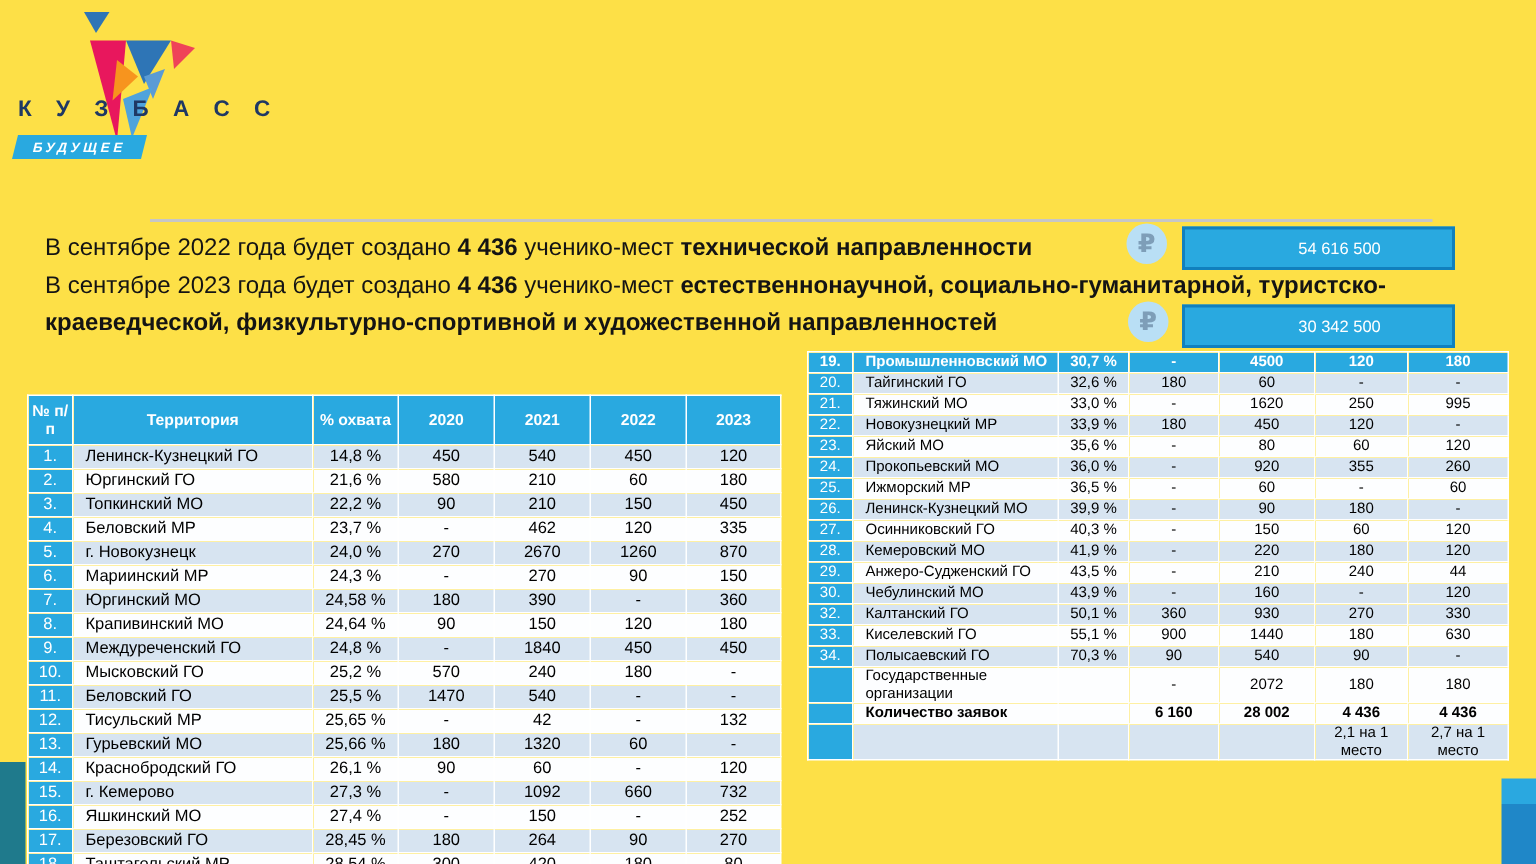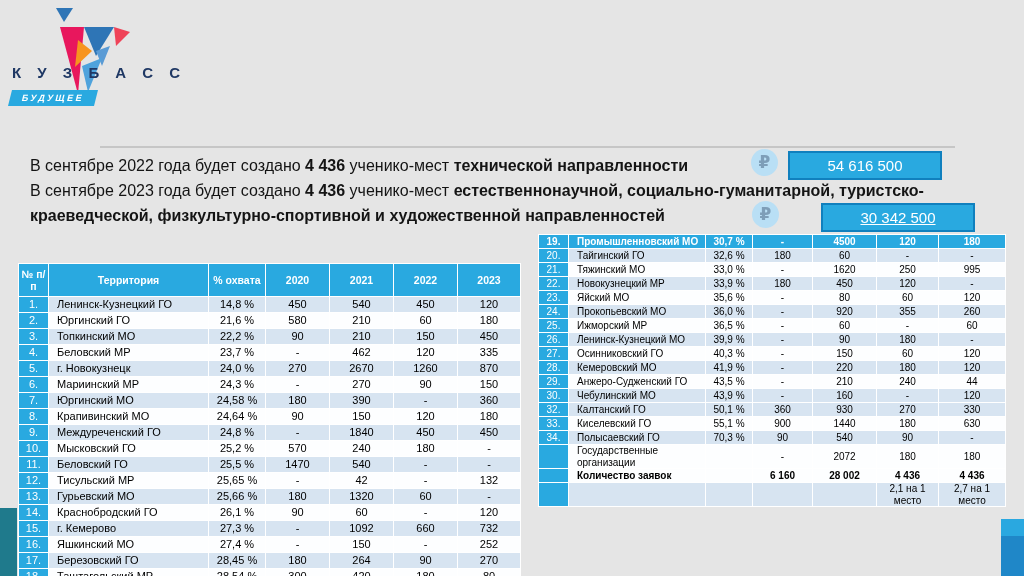--- a/index.html
+++ b/index.html
@@ -1,16 +1,16 @@
 <!DOCTYPE html>
 <html><head>
 <meta charset="utf-8">
 <style>
   html,body{margin:0;padding:0;}
-  .slide{position:relative;width:1024px;height:576px;background:#e5e5e5;
+  .slide{position:relative;width:1024px;height:576px;background:#fde047;
     font-family:"Liberation Sans","DejaVu Sans",sans-serif;overflow:hidden;}
 
   
   .logo{position:absolute;left:8px;top:4px;width:145px;height:110px;}
   .logo svg{position:absolute;left:18px;top:2px;}
   .brand{position:absolute;left:4px;top:60px;font-size:15px;font-weight:bold;
     color:#1F3864;letter-spacing:6px;white-space:nowrap;}
   .tagline{position:absolute;left:2px;top:86px;background:#29A9E0;color:#fff;
     font-size:9px;font-weight:bold;letter-spacing:2.5px;padding:3px 12px;
     transform:skewX(-14deg);}
@@ -26,24 +26,24 @@
   .intro{position:absolute;left:30px;top:153px;width:988px;font-size:16px;
     line-height:25px;color:#141414;}
   .intro b{font-weight:bold;}
 
   .rub{position:absolute;width:27px;height:27px;border-radius:50%;background:#B9DFF5;
     color:#7E9EB8;font-weight:bold;font-size:17px;display:flex;align-items:center;
     justify-content:center;}
   #rub1{left:751px;top:149px;}
   #rub2{left:752px;top:201px;}
   .badge{position:absolute;width:150px;height:25px;background:#29A9E0;
-    border:2px solid #1080BE;color:#fff;font-size:15px;display:flex;
-    align-items:center;justify-content:center;}
+    border:2px solid #1080BE;color:#fff;font-size:11px;display:flex;
+    align-items:center;justify-content:center;padding-left:28px;}
   #badge1{left:788px;top:151px;}
-  #badge2{left:821px;top:203px;text-decoration:underline;}
+  #badge2{left:788px;top:203px;}
 
   
   table.tbl{position:absolute;border-collapse:collapse;table-layout:fixed;}
   .tbl td,.tbl th{border:1px solid #ffffff;overflow:hidden;line-height:1.15;padding:0;}
   #ltable{left:18px;top:224px;width:502px;margin-top:39px;}
   #rtable{left:538px;top:234px;width:467px;}
   #ltable td{height:15px;font-size:11px;}
   #rtable td{height:13px;font-size:10px;}
   .tbl th{background:#29A9E0;color:#fff;font-size:10.5px;font-weight:bold;
     height:32px;text-align:center;white-space:normal;}

